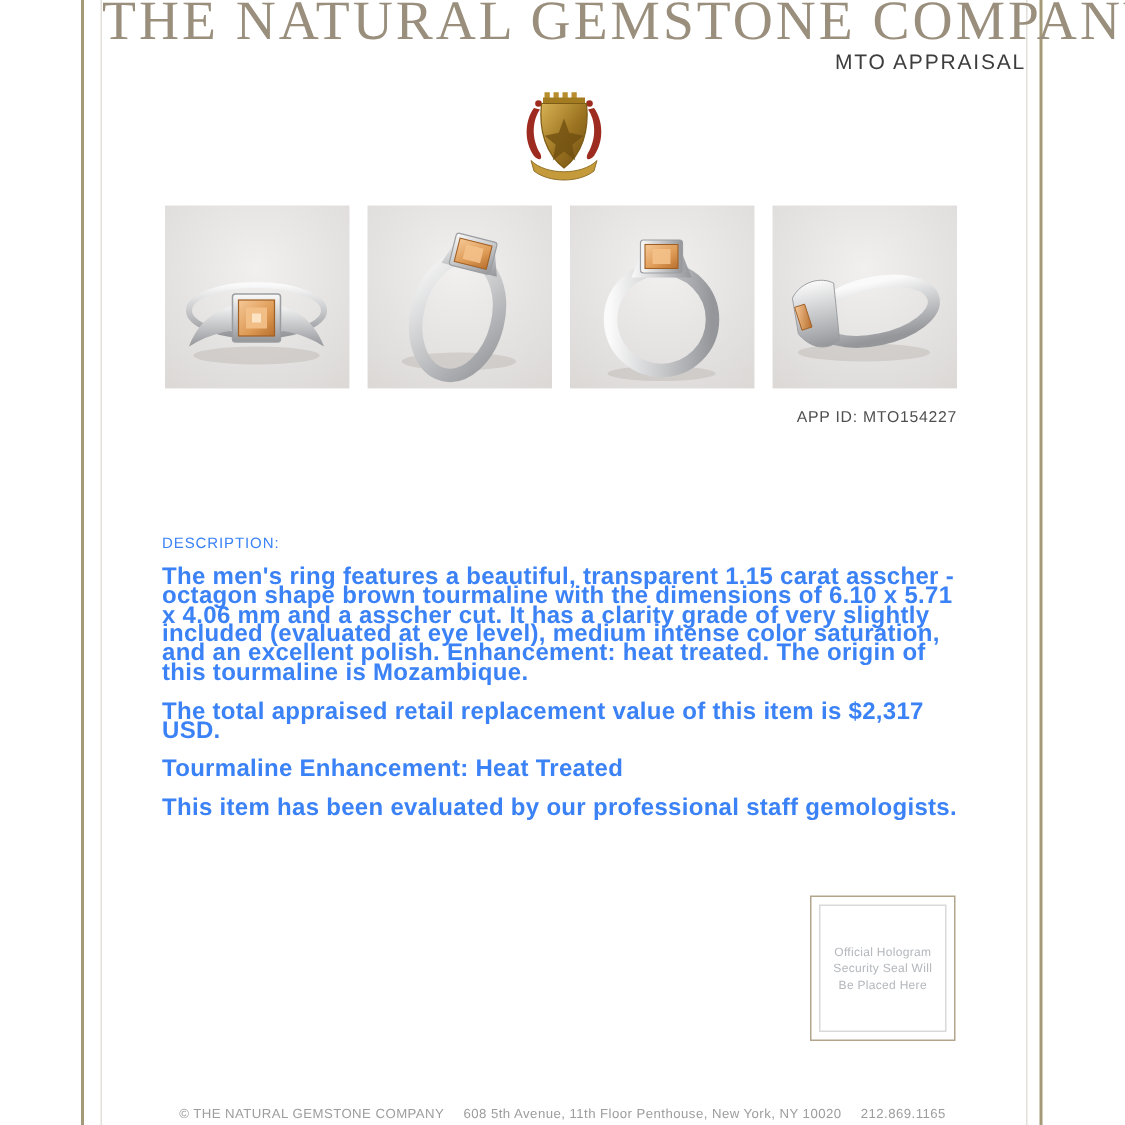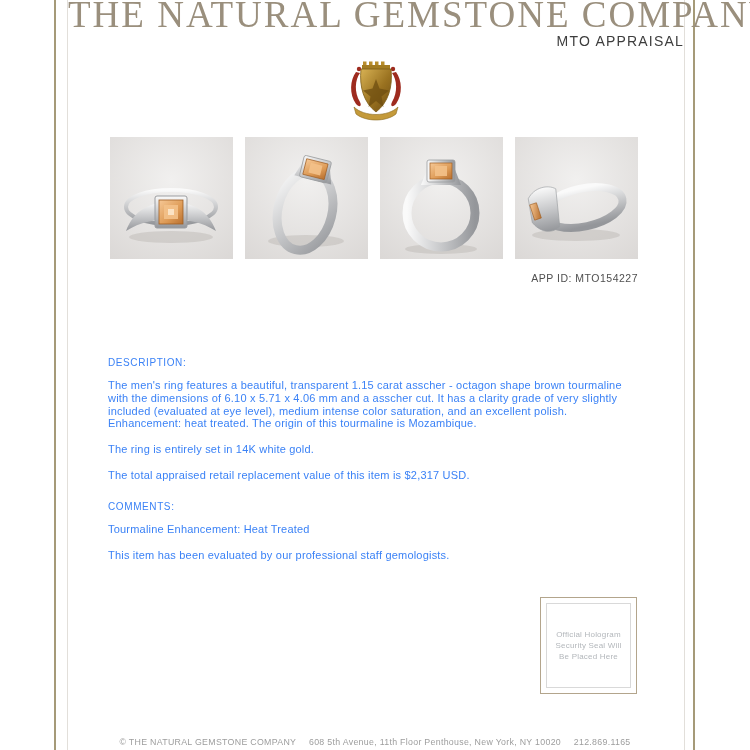--- a/index.html
+++ b/index.html
@@ -34,21 +34,21 @@
 
   
   .app-id{
     position:absolute;top:272px;right:112px;
     font-size:10.5px;color:#4f4f4f;letter-spacing:.5px;
   }
 
   
   .text-col{position:absolute;top:357px;left:108px;width:535px;color:#3b82f6;}
   .sec-heading{font-size:10px;letter-spacing:.6px;margin:0 0 11px 0;font-weight:400;}
-  .text-col p{font-size:11px;line-height:12.8px;margin:0 0 13px 0;letter-spacing:.2px;}
+  .text-col p{font-size:16px;line-height:12.8px;margin:0 0 13px 0;letter-spacing:.2px;font-weight:bold;}
   .comments-heading{margin-top:19px;}
 
   
   .holo-box{
     position:absolute;top:597px;left:540px;width:97px;height:97px;
     border:1px solid #b3a58c;box-sizing:border-box;padding:5px;background:#fff;
   }
   .holo-inner{
     width:100%;height:100%;box-sizing:border-box;border:1px solid #d9d9d9;
     display:flex;flex-direction:column;align-items:center;justify-content:center;
@@ -219,24 +219,22 @@
   </div>
 
   <div class="app-id">
     <span>APP ID:</span>
     <span>MTO154227</span>
   </div>
 
   <div class="text-col">
     <h2 class="sec-heading">DESCRIPTION:</h2>
     <p>The men's ring features a beautiful, transparent 1.15 carat asscher - octagon shape brown tourmaline with the dimensions of 6.10 x 5.71 x 4.06 mm and a asscher cut. It has a clarity grade of very slightly included (evaluated at eye level), medium intense color saturation, and an excellent polish. Enhancement: heat treated. The origin of this tourmaline is Mozambique.</p>
-    <p>The ring is entirely set in 14K white gold.</p>
     <p>The total appraised retail replacement value of this item is $2,317 USD.</p>
 
-    <h2 class="sec-heading comments-heading">COMMENTS:</h2>
     <p>Tourmaline Enhancement: Heat Treated</p>
     <p>This item has been evaluated by our professional staff gemologists.</p>
   </div>
 
   <div class="holo-box">
     <div class="holo-inner">
       <span>Official Hologram</span>
       <span>Security Seal Will</span>
       <span>Be Placed Here</span>
     </div>

